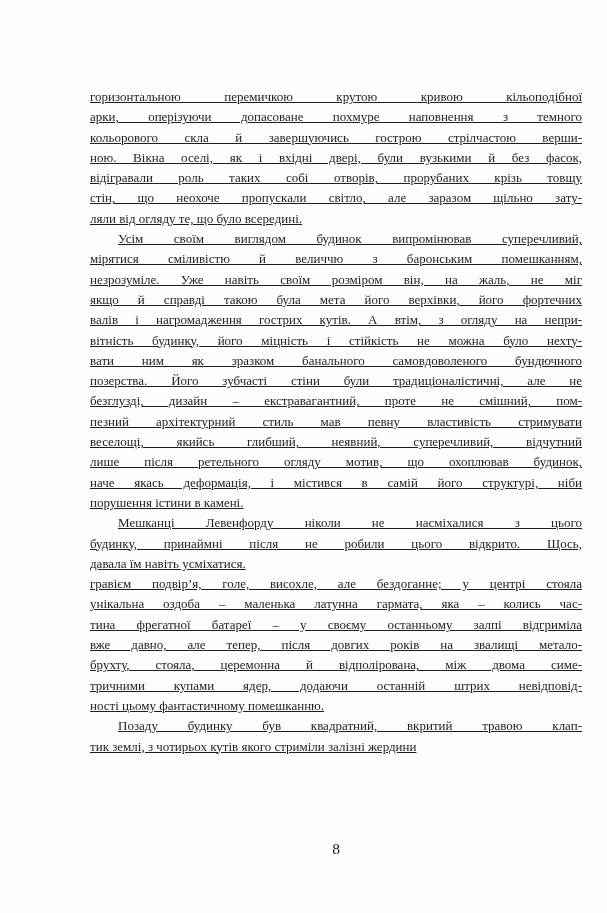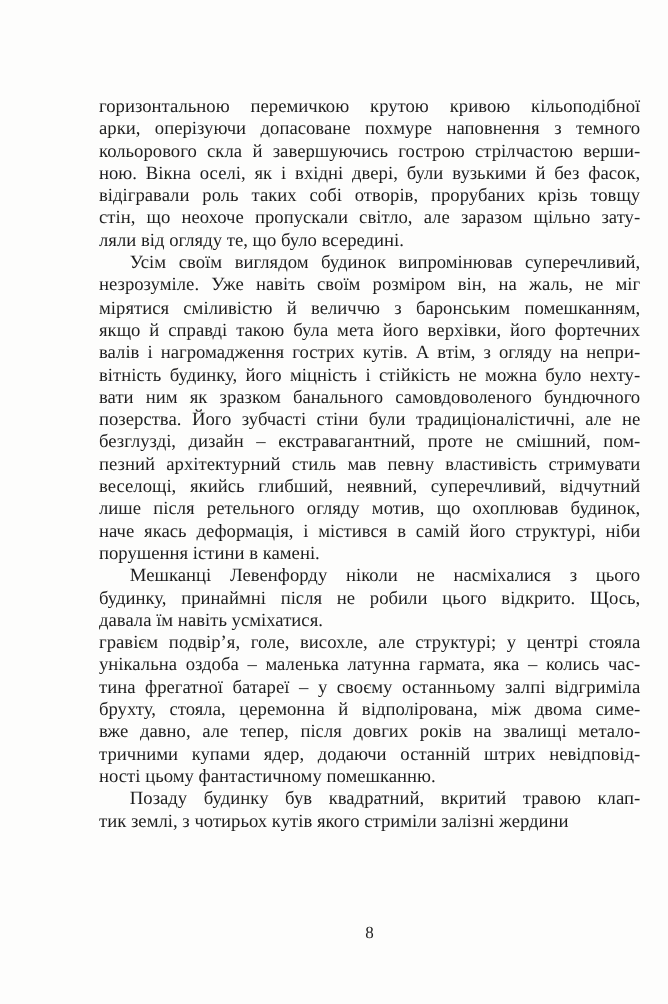--- a/index.html
+++ b/index.html
@@ -17,22 +17,23 @@
   }
   .page {
     position: absolute;
     inset: 0;
   }
   .text-block {
     position: absolute;
     left: 90px;
     top: 87px;
     width: 492px;
-    font-size: 17px;
+    font-size: 13px;
     line-height: 20.3px;
+    text-decoration: underline;
   }
   .paragraph {
     margin: 0;
     padding: 0;
   }
   .line {
     text-align: justify;
     text-align-last: justify;
     white-space: normal;
     height: 20.3px;
@@ -63,45 +64,45 @@
         <div class="line">горизонтальною перемичкою крутою кривою кільоподібної</div>
         <div class="line">арки, оперізуючи допасоване похмуре наповнення з темного</div>
         <div class="line">кольорового скла й завершуючись гострою стрілчастою верши-</div>
         <div class="line">ною. Вікна оселі, як і вхідні двері, були вузькими й без фасок,</div>
         <div class="line">відігравали роль таких собі отворів, прорубаних крізь товщу</div>
         <div class="line">стін, що неохоче пропускали світло, але заразом щільно зату-</div>
         <div class="line last">ляли від огляду те, що було всередині.</div>
       </div>
       <div class="paragraph">
         <div class="line first-indent">Усім своїм виглядом будинок випромінював суперечливий,</div>
+        <div class="line">мірятися сміливістю й величчю з баронським помешканням,</div>
         <div class="line">незрозуміле. Уже навіть своїм розміром він, на жаль, не міг</div>
-        <div class="line">мірятися сміливістю й величчю з баронським помешканням,</div>
         <div class="line">якщо й справді такою була мета його верхівки, його фортечних</div>
         <div class="line">валів і нагромадження гострих кутів. А втім, з огляду на непри-</div>
         <div class="line">вітність будинку, його міцність і стійкість не можна було нехту-</div>
         <div class="line">вати ним як зразком банального самовдоволеного бундючного</div>
         <div class="line">позерства. Його зубчасті стіни були традиціоналістичні, але не</div>
         <div class="line">безглузді, дизайн – екстравагантний, проте не смішний, пом-</div>
         <div class="line">пезний архітектурний стиль мав певну властивість стримувати</div>
         <div class="line">веселощі, якийсь глибший, неявний, суперечливий, відчутний</div>
         <div class="line">лише після ретельного огляду мотив, що охоплював будинок,</div>
         <div class="line">наче якась деформація, і містився в самій його структурі, ніби</div>
         <div class="line last">порушення істини в камені.</div>
       </div>
       <div class="paragraph">
         <div class="line first-indent">Мешканці Левенфорду ніколи не насміхалися з цього</div>
         <div class="line">будинку, принаймні після не робили цього відкрито. Щось,</div>
         <div class="line last">давала їм навіть усміхатися.</div>
       </div>
       <div class="paragraph">
-        <div class="line">гравієм подвір’я, голе, висохле, але структурі; у центрі стояла</div>
+        <div class="line">гравієм подвір’я, голе, висохле, але бездоганне; у центрі стояла</div>
         <div class="line">унікальна оздоба – маленька латунна гармата, яка – колись час-</div>
         <div class="line">тина фрегатної батареї – у своєму останньому залпі відгриміла</div>
+        <div class="line">вже давно, але тепер, після довгих років на звалищі метало-</div>
         <div class="line">брухту, стояла, церемонна й відполірована, між двома симе-</div>
-        <div class="line">вже давно, але тепер, після довгих років на звалищі метало-</div>
         <div class="line">тричними купами ядер, додаючи останній штрих невідповід-</div>
         <div class="line last">ності цьому фантастичному помешканню.</div>
       </div>
       <div class="paragraph">
         <div class="line first-indent">Позаду будинку був квадратний, вкритий травою клап-</div>
         <div class="line last">тик землі, з чотирьох кутів якого стриміли залізні жердини</div>
       </div>
     </div>
   <div class="page-number">8</div>
 </div>

